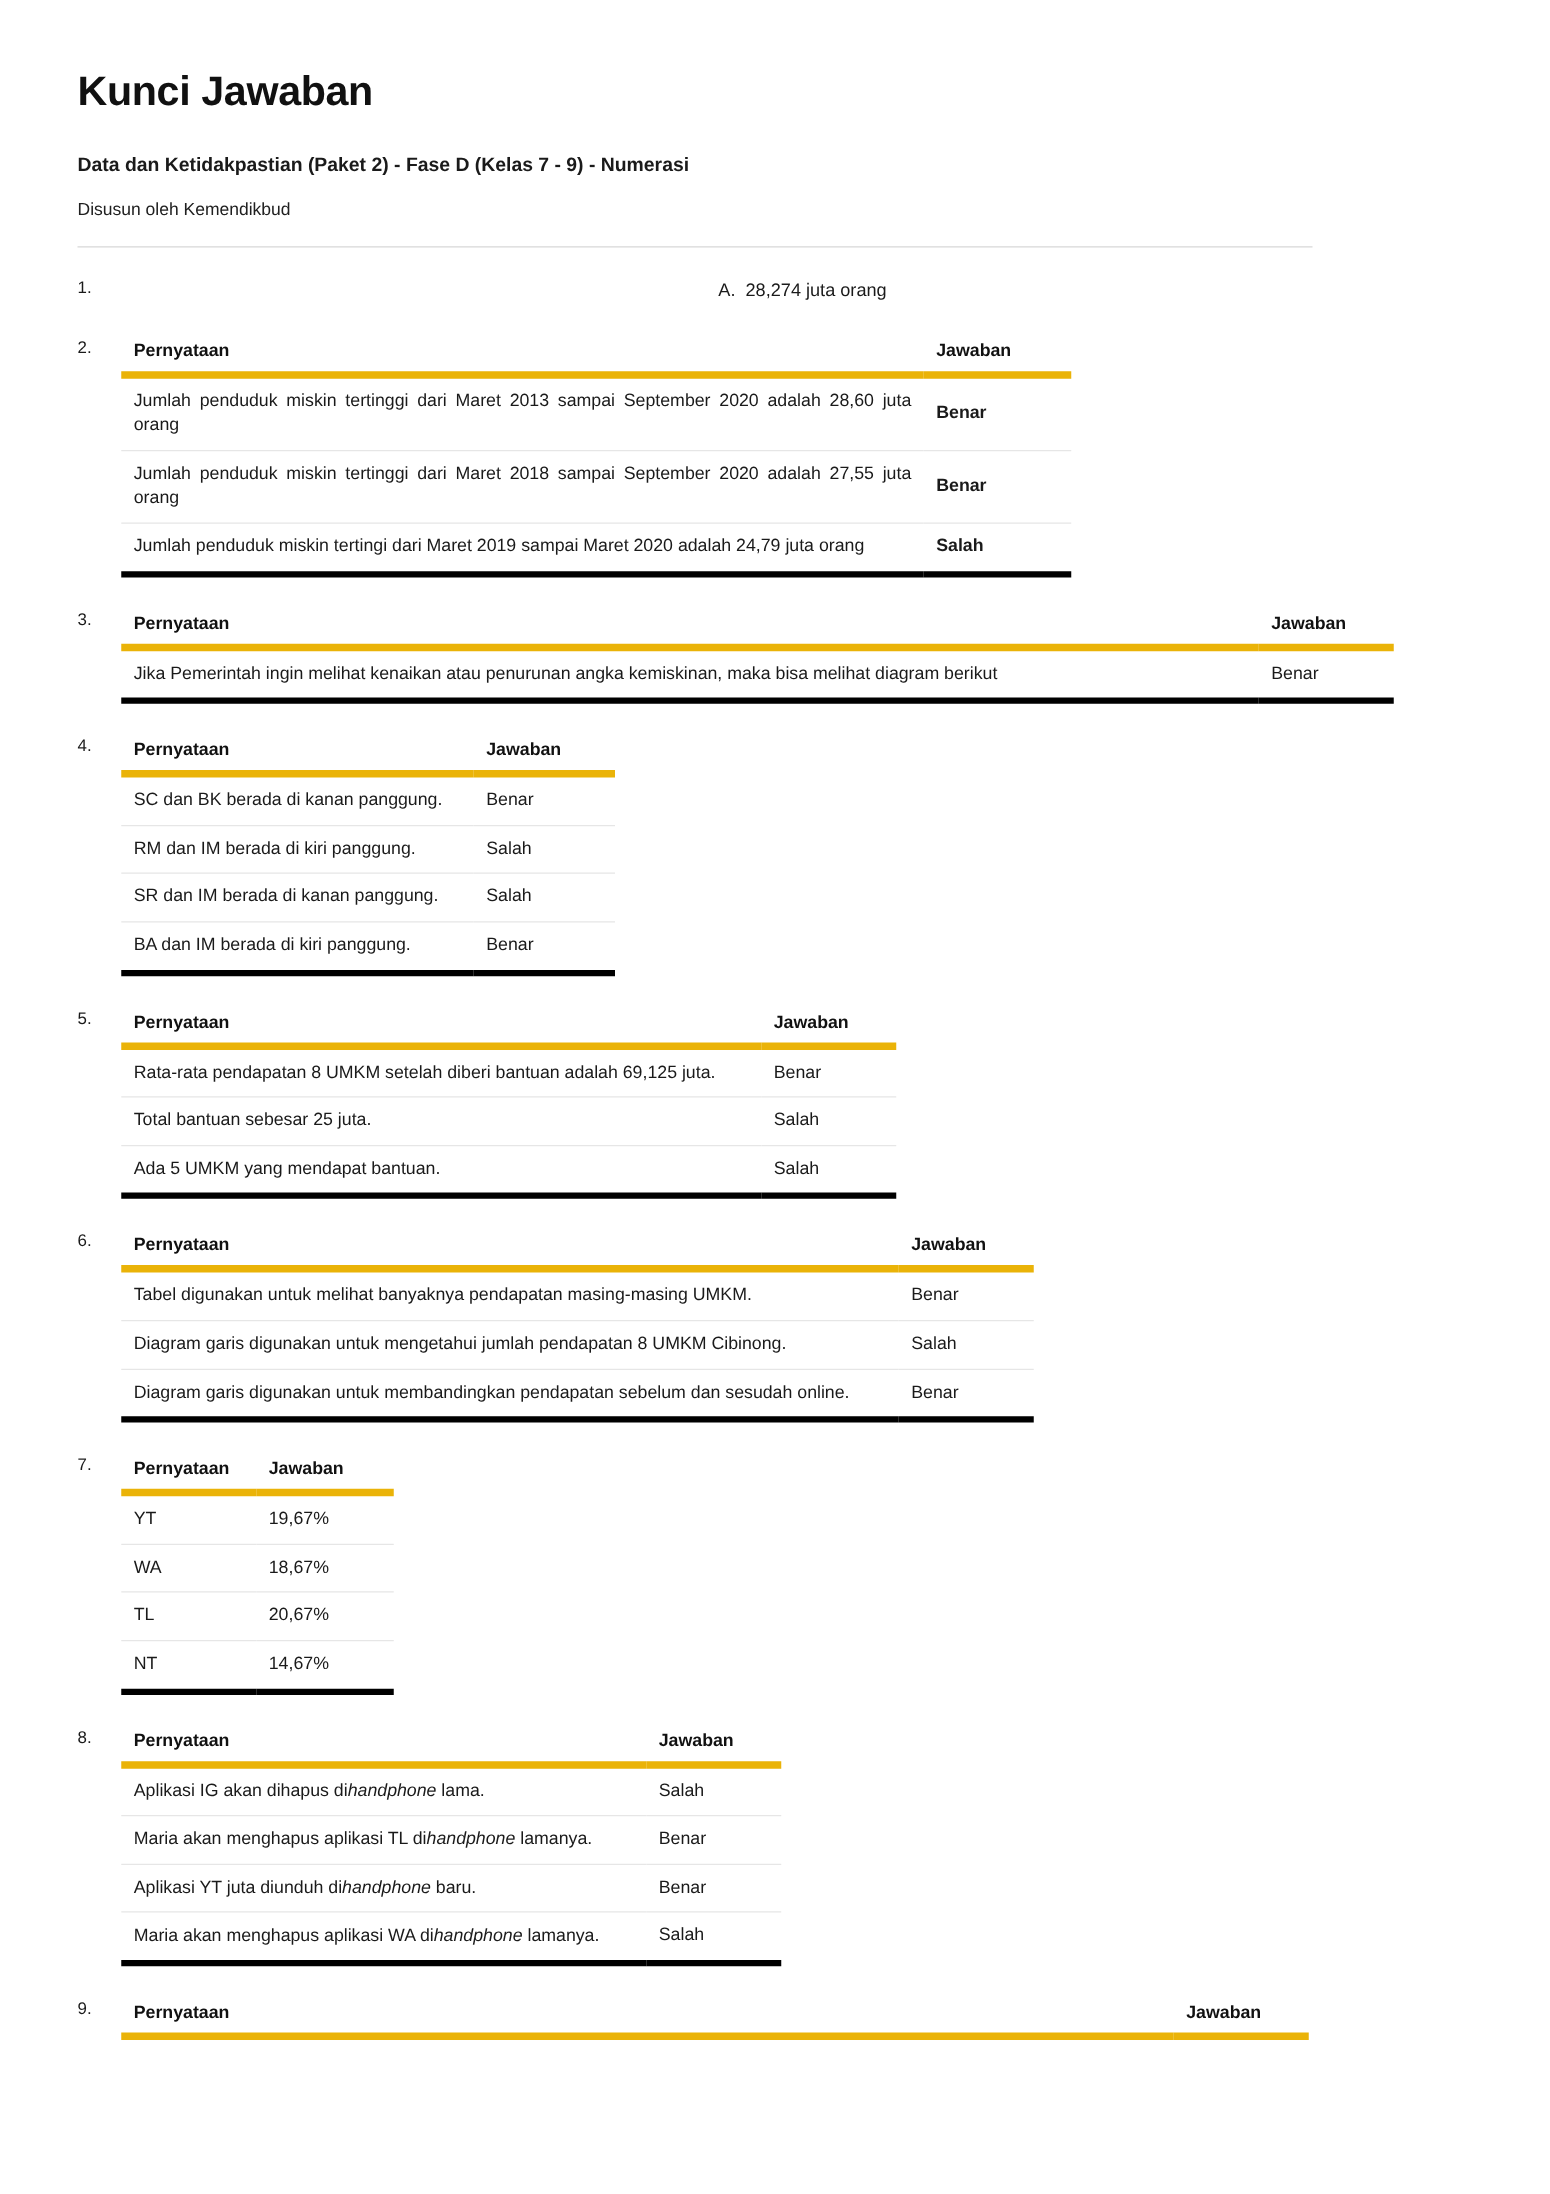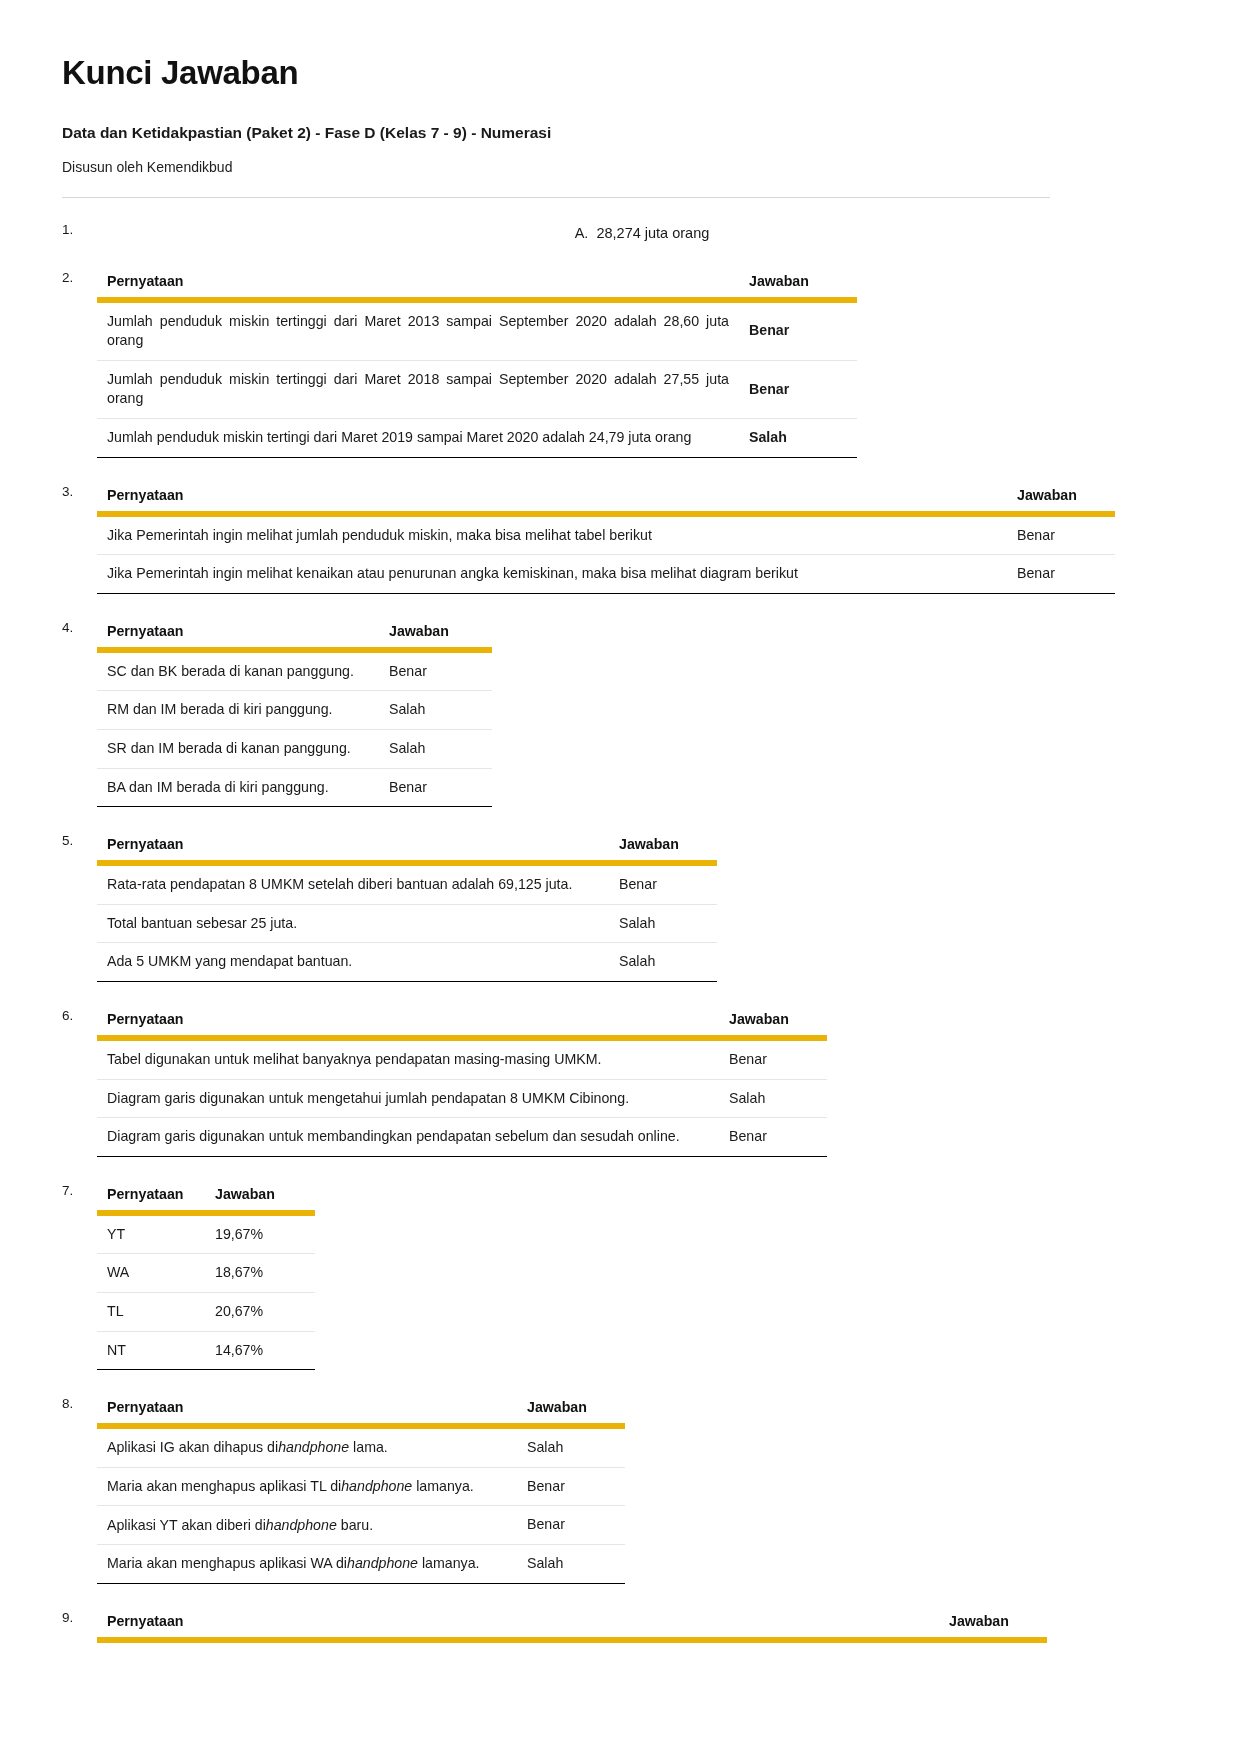--- a/index.html
+++ b/index.html
@@ -94,21 +94,21 @@
     color: #111111;
   }
   table.ans td {
     padding: 9px 10px 9px 10px;
     border-bottom: 1px solid #e6e6e6;
     vertical-align: middle;
     line-height: 1.38;
     color: #1a1a1a;
   }
   table.ans td.ansval { white-space: nowrap; }
-  table.ans tr.lastrow td { border-bottom: 1px solid #000000; }
+  table.ans tr.lastrow td { border-bottom: 5px solid #000000; }
 
   
   .t2 { width: 720px; }
   .t2 td.stmt, .t2 th.stmt { width: 622px; text-align: justify; text-align-last: left; }
   .t2 td.ansval, .t2 th.ansval { width: 98px; font-weight: bold; }
 
   .t3 { width: 978px; }
   .t3 td.stmt, .t3 th.stmt { width: 890px; }
   .t3 td.ansval, .t3 th.ansval { width: 88px; }
 
@@ -182,24 +182,20 @@
 
     <li class="qitem">
       <table class="ans t3">
         <thead>
           <tr>
             <th class="stmt">Pernyataan</th>
             <th class="ansval">Jawaban</th>
           </tr>
         </thead>
         <tbody>
-          <tr>
-            <td class="stmt">Jika Pemerintah ingin melihat jumlah penduduk miskin, maka bisa melihat tabel berikut</td>
-            <td class="ansval">Benar</td>
-          </tr>
           <tr class="lastrow">
             <td class="stmt">Jika Pemerintah ingin melihat kenaikan atau penurunan angka kemiskinan, maka bisa melihat diagram berikut</td>
             <td class="ansval">Benar</td>
           </tr>
         </tbody>
       </table>
     </li>
 
     <li class="qitem">
       <table class="ans t4">
@@ -320,21 +316,21 @@
         <tbody>
           <tr>
             <td class="stmt"><span>Aplikasi IG akan dihapus di</span><em>handphone</em><span> lama.</span></td>
             <td class="ansval">Salah</td>
           </tr>
           <tr>
             <td class="stmt"><span>Maria akan menghapus aplikasi TL di</span><em>handphone</em><span> lamanya.</span></td>
             <td class="ansval">Benar</td>
           </tr>
           <tr>
-            <td class="stmt"><span>Aplikasi YT akan diberi di</span><em>handphone</em><span> baru.</span></td>
+            <td class="stmt"><span>Aplikasi YT juta diunduh di</span><em>handphone</em><span> baru.</span></td>
             <td class="ansval">Benar</td>
           </tr>
           <tr class="lastrow">
             <td class="stmt"><span>Maria akan menghapus aplikasi WA di</span><em>handphone</em><span> lamanya.</span></td>
             <td class="ansval">Salah</td>
           </tr>
         </tbody>
       </table>
     </li>
 

